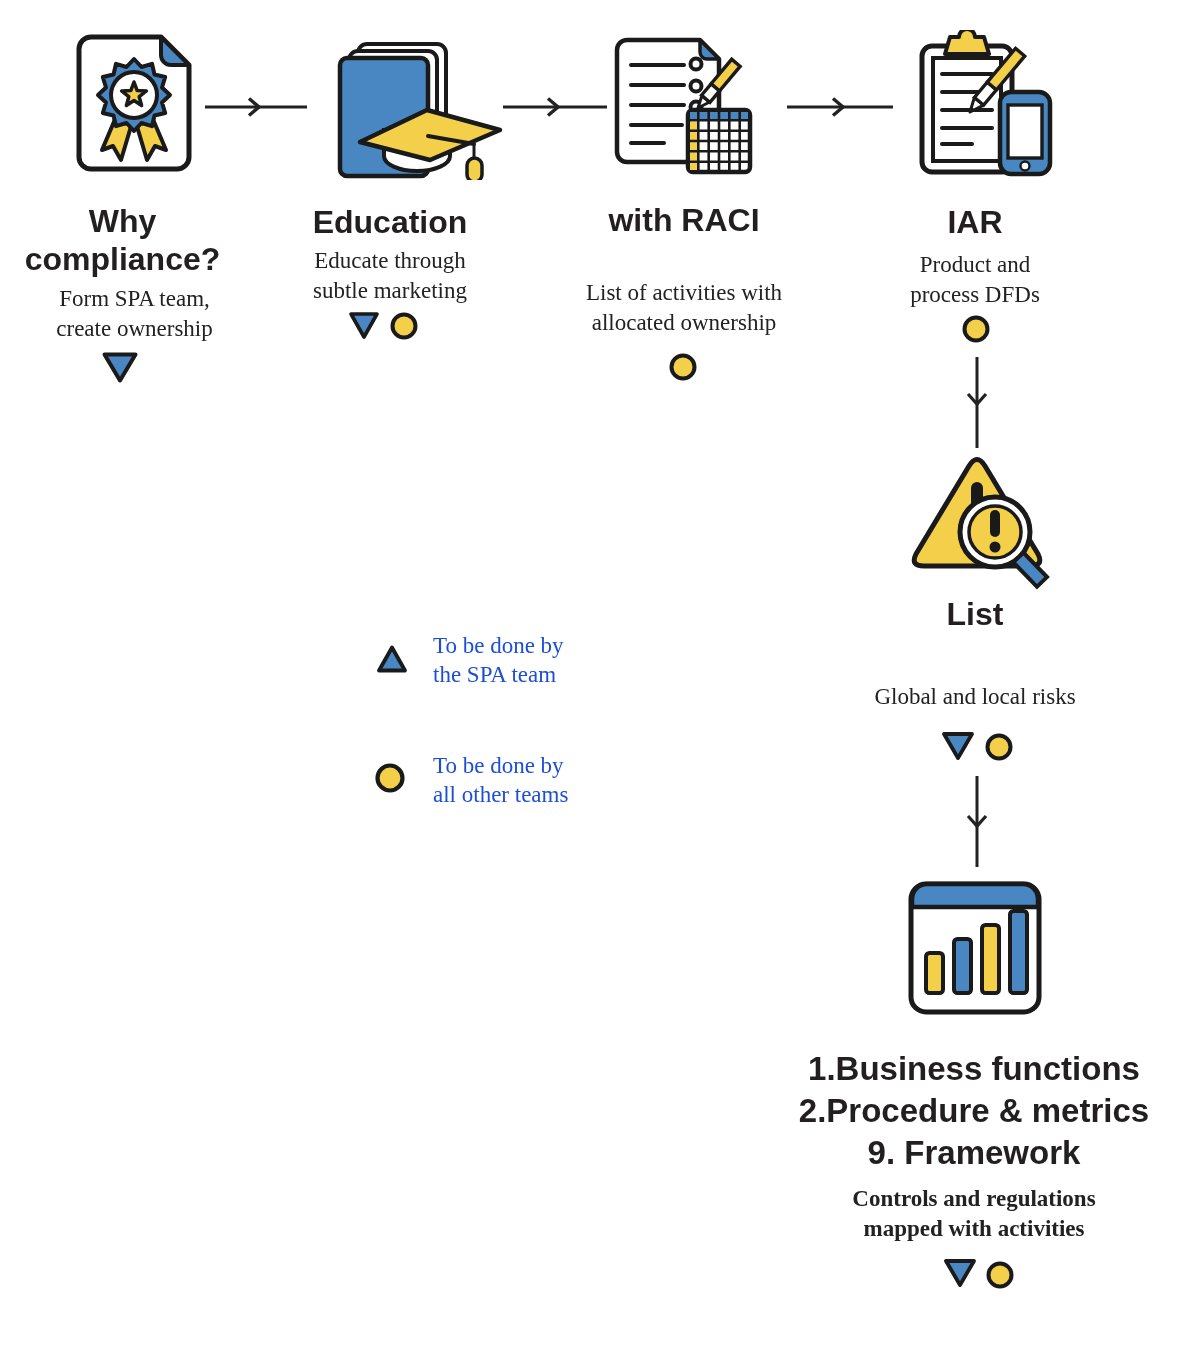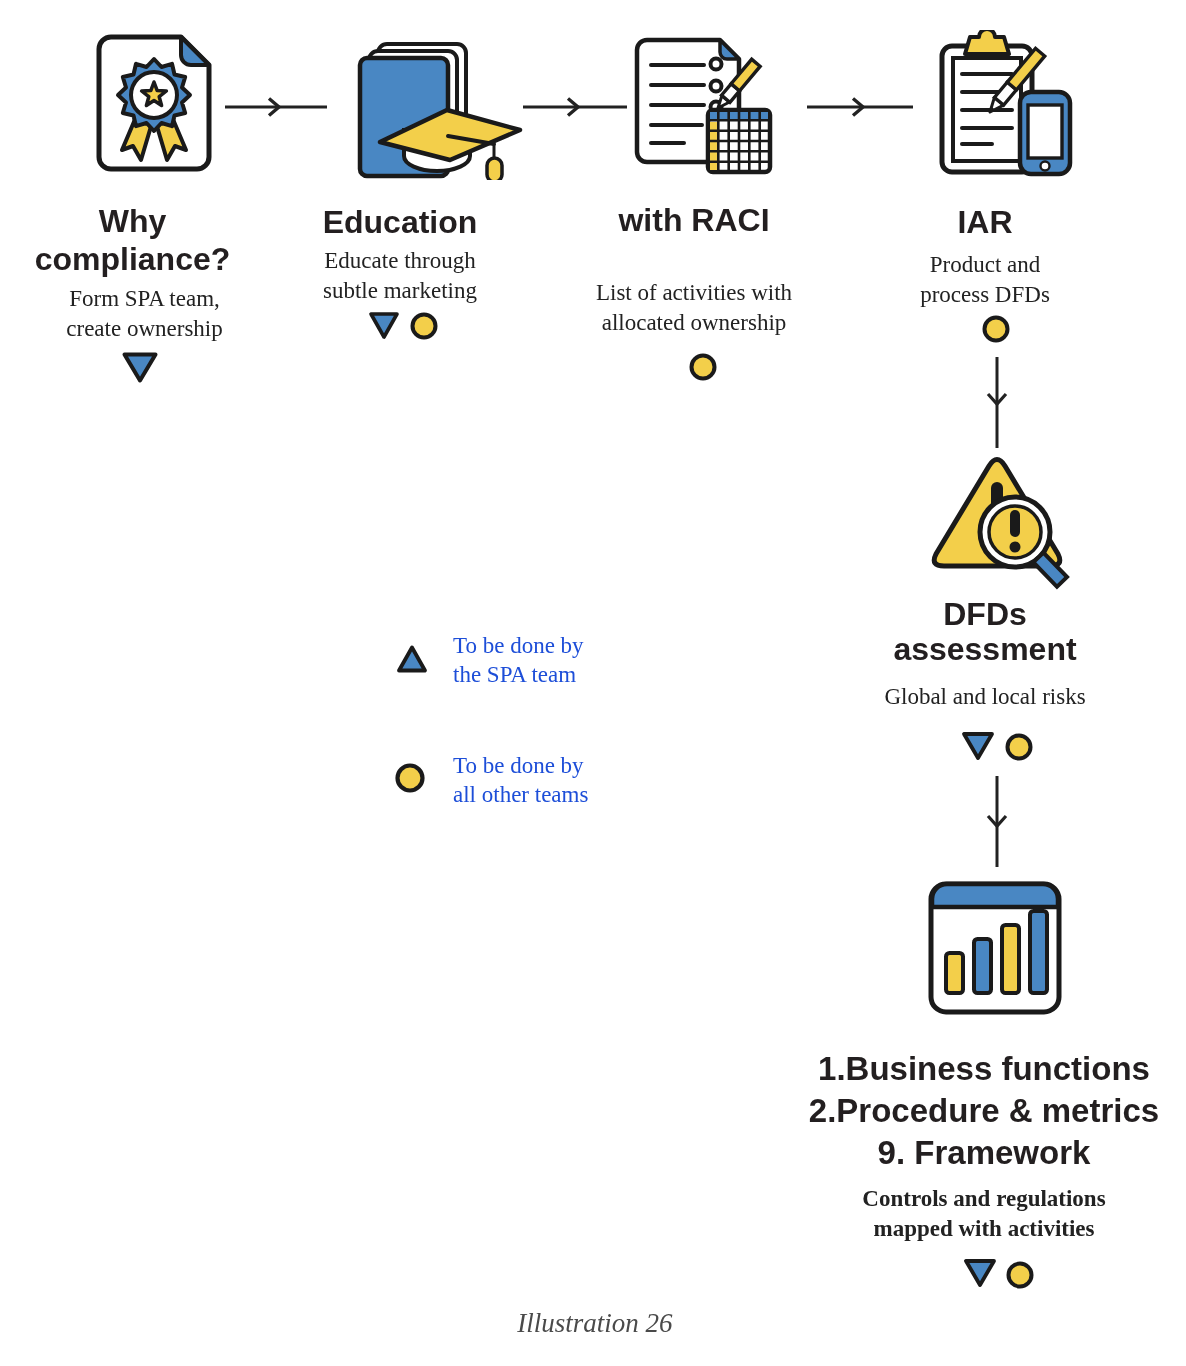--- a/index.html
+++ b/index.html
@@ -4,21 +4,21 @@
 <style>
   :root{
     --blue:#4987C3; --yellow:#F3CF4A; --outline:#1A1A1A; --text:#231F20; --caption-gray:#4A4A4A;
   }
   *{margin:0;padding:0;box-sizing:border-box;}
   html,body{background:#ffffff;}
   #canvas{
     position:relative;width:1186px;height:1366px;background:#ffffff;overflow:hidden;
     font-family:"Liberation Sans",sans-serif;
   }
-  .abs{position:absolute;padding-left:20px;}
+  .abs{position:absolute;}
   .title{font:700 32px/38px "Liberation Sans",sans-serif;color:var(--text);text-align:center;}
   .title-big{font:700 33px/42px "Liberation Sans",sans-serif;color:var(--text);text-align:center;}
   .sub{font:400 23px/30px "Liberation Serif",serif;color:#222222;text-align:center;}
   .legend-text{font:400 23px/29px "Liberation Serif",serif;color:#1d4ed8;text-align:left;}
   .caption{font:italic 400 27px/34px "Liberation Serif",serif;color:var(--caption-gray);text-align:center;}
   .line{display:block;}
   svg{display:block;}
   .fill-blue{fill:var(--blue);}
   .fill-yellow{fill:var(--yellow);}
   .fill-white{fill:#ffffff;}
@@ -205,22 +205,21 @@
       <circle cx="90" cy="82" r="35" class="fill-white stroke-ink" stroke-width="5"></circle>
       <circle cx="90" cy="82" r="26" class="fill-yellow stroke-ink" stroke-width="3.5"></circle>
       <rect x="85" y="60" width="10" height="27" rx="5" class="fill-ink"></rect>
       <circle cx="90" cy="97" r="5.5" class="fill-ink"></circle>
       <g transform="translate(112,106) rotate(46)">
         <rect x="2" y="-7" width="34" height="14" class="fill-blue stroke-ink" stroke-width="4"></rect>
       </g>
     </svg>
   </div>
   <div class="abs title" style="left:860px;top:597px;width:230px;line-height:35px;">
-    <span class="line">DFDs</span>
-    <span class="line">assessment</span>
+    <span class="line">List</span>
   </div>
   <div class="abs sub" style="left:845px;top:682px;width:260px;">
     <span class="line">Global and local risks</span>
   </div>
   <div class="abs" style="left:941px;top:731px;">
     <svg width="34" height="30" viewBox="0 0 34 30">
       <polygon points="3,3 31,3 17,27" class="fill-blue stroke-ink" stroke-width="3.8" stroke-linejoin="round"></polygon>
     </svg>
   </div>
   <div class="abs" style="left:984px;top:732px;">
@@ -278,15 +277,14 @@
   <div class="abs" style="left:374px;top:762px;">
     <svg width="32" height="32" viewBox="0 0 32 32">
       <circle cx="16" cy="16" r="12.5" class="fill-yellow stroke-ink" stroke-width="4.2"></circle>
     </svg>
   </div>
   <div class="abs legend-text" style="left:433px;top:751px;width:220px;">
     <span class="line">To be done by</span>
     <span class="line">all other teams</span>
   </div>
 
-  <div class="abs caption" style="left:400px;top:1306px;width:370px;">Illustration 26</div>
 
 </div>
 
 </body></html>

